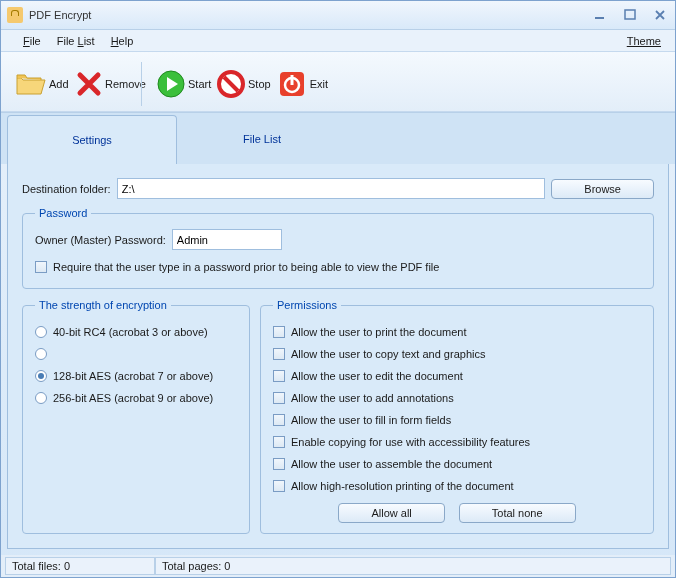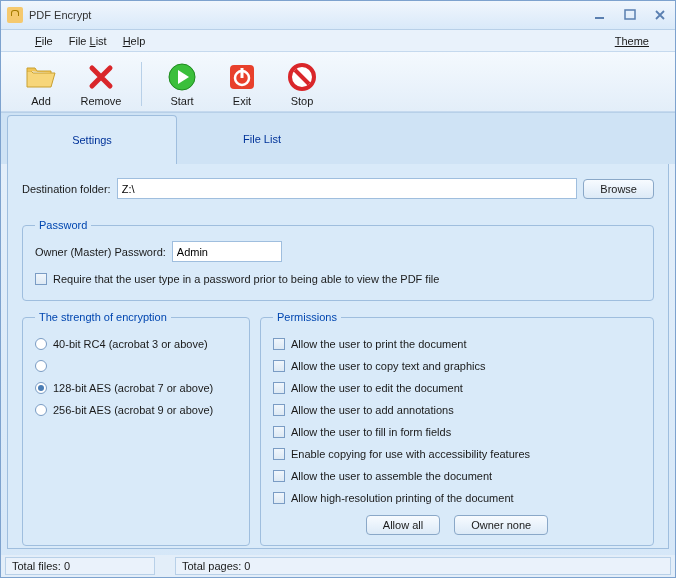--- a/index.html
+++ b/index.html
@@ -4,51 +4,51 @@
 <style>
 * { box-sizing: border-box; font-family: Tahoma, sans-serif; font-size: 11px; }
 body { margin: 0; padding: 0; background: #fff; }
 .window { width: 676px; height: 578px; border: 1px solid #7da2ce; background: linear-gradient(#e9f2fb, #d5e7f8); display: flex; flex-direction: column; }
 .titlebar { height: 28px; background: linear-gradient(#f0f6fd, #d9e9f9); display: flex; align-items: center; padding: 14px 6px; border-bottom: 1px solid #b8d0e8; }
 .titlebar-icon { width: 16px; height: 16px; background: #f5c96e; border-radius: 2px; margin-right: 6px; position: relative; }
 .titlebar-icon::after { content: ""; position: absolute; top: 3px; left: 4px; width: 6px; height: 5px; border: 1.5px solid #a67c00; border-bottom: none; border-radius: 3px 3px 0 0; }
 .title-text { flex: 1; font-weight: normal; color: #333; }
 .win-controls { display: flex; gap: 12px; }
 .win-btn { width: 18px; height: 14px; color: #5a7fb0; cursor: default; display: flex; align-items: center; justify-content: center; }
-.menubar { height: 22px; background: #e9f2fb; display: flex; align-items: center; padding: 0 26px; border-bottom: 1px solid #c5d9ee; }
+.menubar { height: 22px; background: #e9f2fb; display: flex; align-items: center; padding: 0 14px; border-bottom: 1px solid #c5d9ee; }
 .menu-item { padding: 2px 8px; color: #1a1a1a; }
 .menu-item u { text-decoration: underline; }
 .menu-spacer { flex: 1; }
 .theme-link { color: #1a1a1a; text-decoration: underline; }
 .toolbar { height: 60px; background: linear-gradient(#f4f9fe, #e3eef9); display: flex; align-items: center; padding: 4px 14px 0; gap: 8px; border-bottom: 1px solid #c5d9ee; }
-.tool-btn { display: flex; flex-direction: column; align-items: center; width: 52px; gap: 2px; }
+.tool-btn { display: flex; flex-direction: row; align-items: center; width: 52px; gap: 2px; }
 .tool-icon { width: 32px; height: 32px; display: flex; align-items: center; justify-content: center; }
 .tool-label { color: #1a1a1a; }
 .tool-sep { width: 1px; height: 44px; background: #b8d0e8; margin: 0 6px; }
 .folder-svg { width: 32px; height: 28px; }
 .tabs { display: flex; background: #cfe3f5; border-top: 1px solid #b8d0e8; }
 .tab { padding: 18px 0; width: 170px; text-align: center; color: #003399; margin-top: 2px; }
 .tab.active { background: #d9eaf9; border: 1px solid #9fbede; border-bottom: none; border-radius: 4px 4px 0 0; margin-left: 6px; }
 .content { flex: 1; background: #d9eaf9; padding: 14px; margin: 0 6px 6px 6px; border: 1px solid #9fbede; border-top: none; overflow: hidden; }
-.row { display: flex; align-items: center; gap: 6px; margin-bottom: 20px; }
+.row { display: flex; align-items: center; gap: 6px; margin-bottom: 8px; }
 .label { color: #1a1a1a; white-space: nowrap; }
 input[type=text] { border: 1px solid #9fbede; background: #fff; padding: 3px 4px; height: 21px; }
 .dest-input { flex: 1; }
-.btn { background: linear-gradient(#f7fbff, #dceaf7); border: 1px solid #8aa8c8; padding: 3px 16px; border-radius: 4px; color: #1a1a1a; }
+.btn { background: linear-gradient(#f7fbff, #dceaf7); border: 1px solid #8aa8c8; padding: 3px 32px; border-radius: 4px; color: #1a1a1a; }
 fieldset { border: 1px solid #9fbede; border-radius: 4px; margin: 0 0 10px 0; padding: 10px 12px; }
 legend { color: #0046b0; padding: 0 4px; }
 .fieldsets-row { display: flex; gap: 10px; }
 .encryption-fs { width: 228px; }
 .permissions-fs { flex: 1; }
 .radio-row, .check-row { display: flex; align-items: center; gap: 6px; padding: 5px 0; color: #1a1a1a; }
 .radio { width: 12px; height: 12px; border: 1px solid #7a9cc4; border-radius: 50%; background: #fff; position: relative; }
 .radio.checked::after { content: ""; position: absolute; top: 2px; left: 2px; width: 6px; height: 6px; background: #4a7db5; border-radius: 50%; }
 .checkbox { width: 12px; height: 12px; border: 1px solid #7a9cc4; background: linear-gradient(#f0f6fc,#dde9f4); }
 .perm-buttons { display: flex; gap: 14px; justify-content: center; margin-top: 6px; }
-.statusbar { height: 22px; display: flex; align-items: center; padding: 0 4px; gap: 20px; background: #e3eef9; }
+.statusbar { height: 22px; display: flex; align-items: center; padding: 0 4px; gap: 0; background: #e3eef9; }
 .status-cell { border: 1px solid #b8d0e8; background: #eaf2fb; padding: 2px 6px; color: #1a1a1a; }
 .status-cell.w1 { width: 150px; }
 .status-cell.w2 { flex: 1; }
 </style>
 </head>
 <body>
 
 <div class="window">
 
   <div class="titlebar">
@@ -105,35 +105,35 @@
         <svg width="30" height="30">
             <circle cx="15" cy="15" r="13" fill="#3bbf3b" stroke="#1e8a1e" stroke-width="1"></circle>
             <path d="M11 8 L22 15 L11 22 Z" fill="#fff"></path>
           </svg>
       </div>
       <div class="tool-label">Start</div>
     </div>
     <div class="tool-btn">
       <div class="tool-icon">
         <svg width="30" height="30">
+            <circle cx="15" cy="15" r="12" fill="#fff" stroke="#d9262a" stroke-width="4"></circle>
+            <path d="M8 8 L22 22" stroke="#d9262a" stroke-width="4"></path>
+          </svg>
+      </div>
+      <div class="tool-label">Stop</div>
+    </div>
+    <div class="tool-btn">
+      <div class="tool-icon">
+        <svg width="30" height="30">
             <rect x="3" y="3" width="24" height="24" rx="4" fill="#e8402c"></rect>
             <circle cx="15" cy="16" r="7" fill="none" stroke="#fff" stroke-width="2.5"></circle>
             <rect x="13.5" y="6" width="3" height="10" fill="#fff"></rect>
           </svg>
       </div>
       <div class="tool-label">Exit</div>
-    </div>
-    <div class="tool-btn">
-      <div class="tool-icon">
-        <svg width="30" height="30">
-            <circle cx="15" cy="15" r="12" fill="#fff" stroke="#d9262a" stroke-width="4"></circle>
-            <path d="M8 8 L22 22" stroke="#d9262a" stroke-width="4"></path>
-          </svg>
-      </div>
-      <div class="tool-label">Stop</div>
     </div>
   </div>
 
   <div class="tabs">
     <div class="tab active">Settings</div>
     <div class="tab">File List</div>
   </div>
 
   <div class="content">
     <div class="row">
@@ -203,21 +203,21 @@
         <div class="check-row">
             <div class="checkbox"></div>
             <span>Allow the user to assemble the document</span>
           </div>
         <div class="check-row">
             <div class="checkbox"></div>
             <span>Allow high-resolution printing of the document</span>
           </div>
         <div class="perm-buttons">
           <button class="btn">Allow all</button>
-          <button class="btn">Owner none</button>
+          <button class="btn">Total none</button>
         </div>
       </fieldset>
     </div>
   </div>
 
   <div class="statusbar">
     <div class="status-cell w1">Total files: 0</div>
     <div class="status-cell w2">Total pages: 0</div>
   </div>
 

